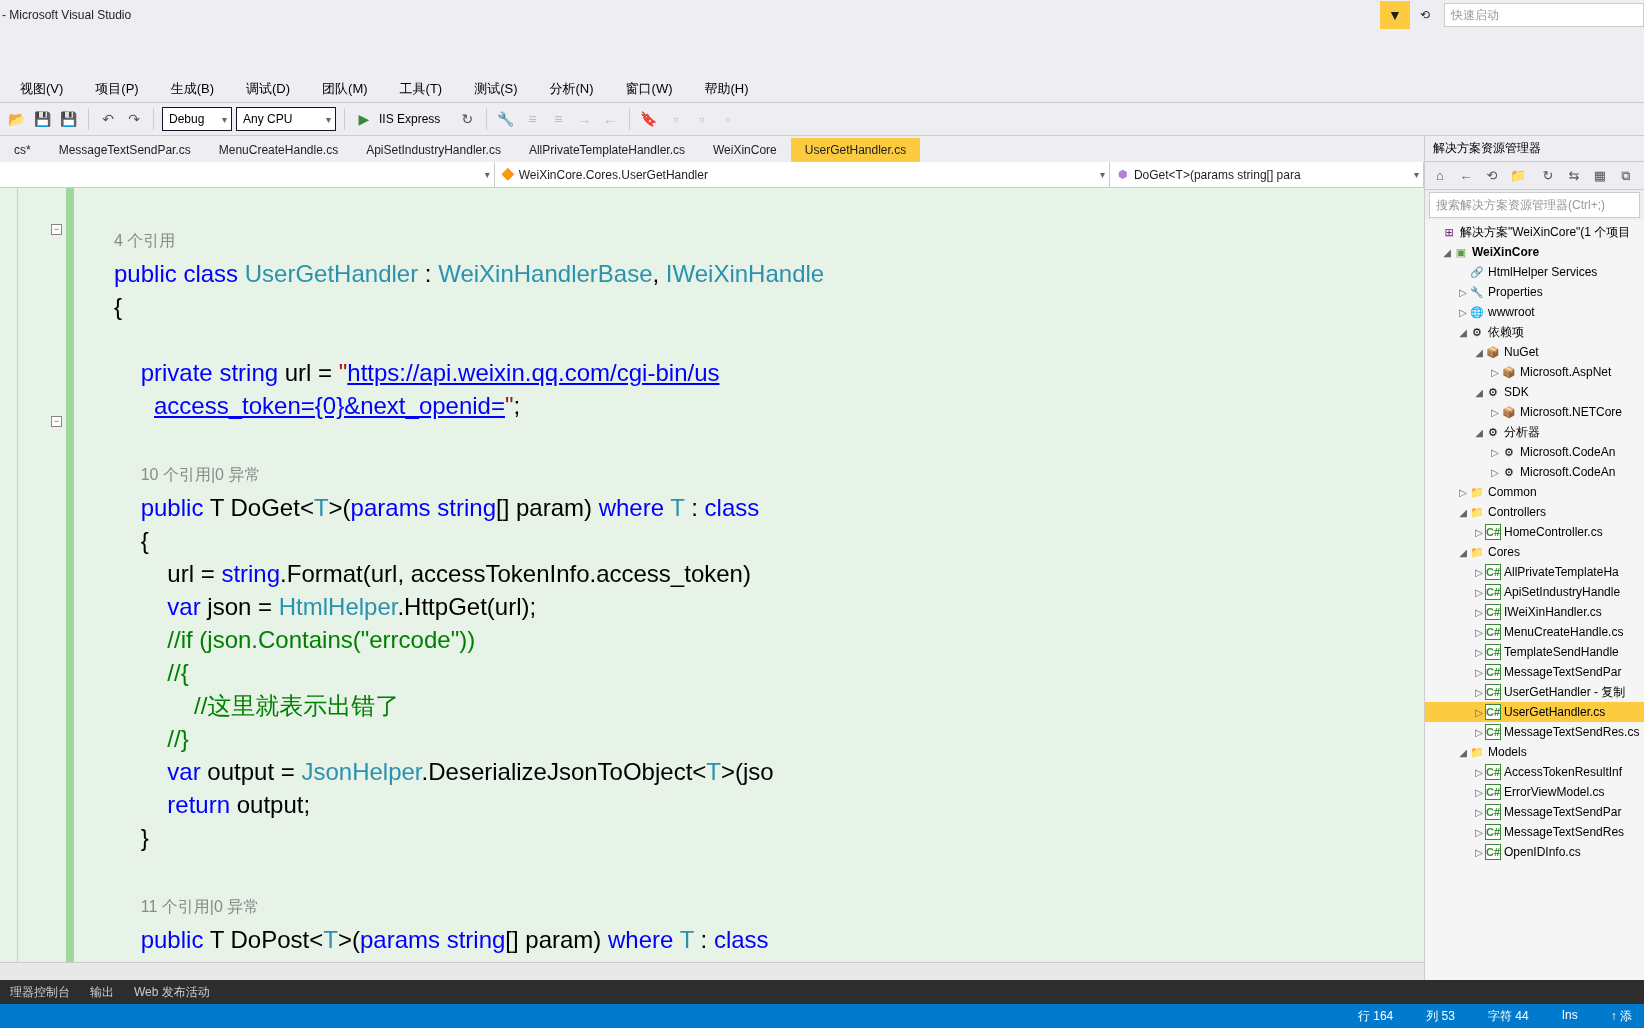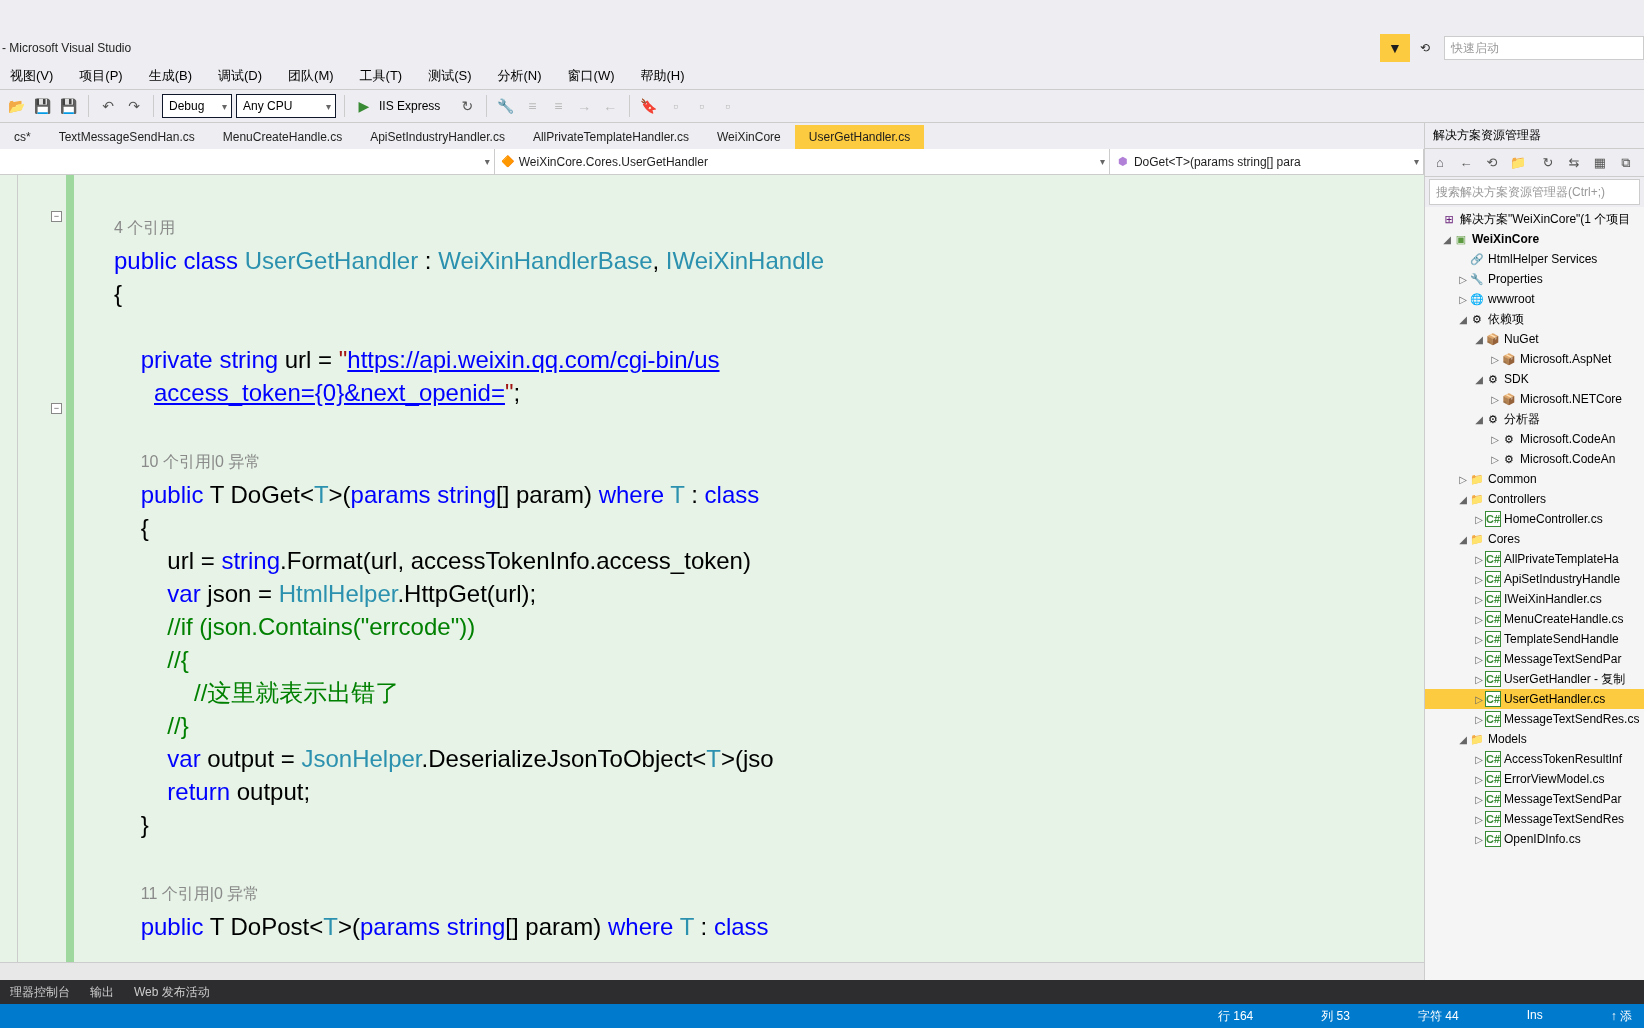--- a/index.html
+++ b/index.html
@@ -1,22 +1,22 @@
 <!DOCTYPE html>
 <html><head>
 <meta charset="utf-8">
 <style>
 * { margin: 0; padding: 0; box-sizing: border-box; font-family: "Segoe UI", "Microsoft YaHei", sans-serif; }
 body { width: 1644px; height: 1028px; overflow: hidden; background: #eeeef2; display: flex; flex-direction: column; }
-.titlebar { height: 30px; background: #eeeef2; display: flex; align-items: center; padding-left: 2px; color: #1e1e1e; font-size: 12px; margin-top: 33px; }
+.titlebar { height: 30px; background: #eeeef2; display: flex; align-items: center; padding-left: 2px; color: #1e1e1e; font-size: 12px; }
 .titlebar-right { margin-left: auto; display: flex; align-items: center; height: 100%; }
 .notif-btn { width: 30px; height: 28px; background: #fccb3f; display: flex; align-items: center; justify-content: center; font-size: 14px; }
 .sync-btn { width: 30px; height: 28px; display: flex; align-items: center; justify-content: center; }
 .quick-launch { width: 200px; height: 24px; border: 1px solid #ccc; background: #fff; padding: 0 6px; font-size: 12px; color: #999; display: flex; align-items: center; margin-left: 4px; }
-.menubar { height: 26px; display: flex; align-items: center; gap: 6px; font-size: 13px; }
+.menubar { height: 26px; display: flex; align-items: center; padding-left: 10px; gap: 12px; font-size: 13px; margin-top: 46px; }
 .menubar span { padding: 3px 10px; cursor: default; }
 .toolbar { height: 34px; border-top: 1px solid #ccc; border-bottom: 1px solid #ccc; display: flex; align-items: center; padding-left: 6px; gap: 4px; background: #eeeef2; }
 .toolbar .sep { width: 1px; height: 22px; background: #ccc; margin: 0 4px; }
 .tb-btn { width: 22px; height: 22px; display: flex; align-items: center; justify-content: center; font-size: 14px; color: #555; }
 .tb-btn.green { color: #388a34; }
 .tb-combo { height: 24px; border: 1px solid #0f172a; background: #fff; padding: 0 18px 0 6px; font-size: 12px; display: flex; align-items: center; position: relative; min-width: 70px; }
 .tb-combo::after { content: "▾"; position: absolute; right: 4px; font-size: 10px; color: #666; }
 .content-row { flex: 1; display: flex; overflow: hidden; }
 .editor-area { flex: 1; display: flex; flex-direction: column; background: #701a75; overflow: hidden; }
 .tabrow { height: 26px; background: #eeeef2; display: flex; align-items: flex-end; font-size: 12px; }
@@ -48,21 +48,21 @@
 .tree-row { display: flex; align-items: center; height: 20px; padding-left: 4px; white-space: nowrap; cursor: default; }
 .tree-row.sel { background: #fccb3f; }
 .tree-row .tgl { width: 12px; font-size: 10px; color: #666; text-align: center; }
 .tree-row .icon { width: 16px; height: 16px; margin-right: 3px; display: inline-flex; align-items: center; justify-content: center; font-size: 11px; }
 .tree-row .bold { font-weight: bold; }
 .cs-icon { color: #388a34; font-weight: bold; font-size: 9px; background: #fff; border: 1px solid #388a34; width: 14px; height: 14px; }
 .folder-icon { color: #dcb67a; }
 .bottom-tabs { height: 24px; background: #2d2d30; display: flex; align-items: center; font-size: 12px; color: #ccc; }
 .bottom-tabs span { padding: 4px 10px; }
 .statusbar { height: 24px; background: #007acc; display: flex; align-items: center; color: #fff; font-size: 12px; padding: 0 12px; }
-.statusbar .right { margin-left: auto; display: flex; gap: 68px; }
+.statusbar .right { margin-left: auto; display: flex; gap: 33px; }
 .hscroll { height: 18px; background: #e8e8e8; border-top: 1px solid #ccc; }
 </style>
 </head>
 <body>
 
 <div class="titlebar">
   <span> - Microsoft Visual Studio</span>
   <div class="titlebar-right">
     <div class="notif-btn">
         <span>▼</span>
@@ -125,21 +125,21 @@
   <div class="tb-btn">🔖</div>
   <div class="tb-btn" style="color:#bbb">▫</div>
   <div class="tb-btn" style="color:#bbb">▫</div>
   <div class="tb-btn" style="color:#bbb">▫</div>
 </div>
 
 <div class="content-row">
   <div class="editor-area">
     <div class="tabrow">
       <div class="tab">cs*</div>
-      <div class="tab">TextMessageSendHan.cs</div>
+      <div class="tab">MessageTextSendPar.cs</div>
       <div class="tab">MenuCreateHandle.cs</div>
       <div class="tab">ApiSetIndustryHandler.cs</div>
       <div class="tab">AllPrivateTemplateHandler.cs</div>
       <div class="tab">WeiXinCore</div>
       <div class="tab active">UserGetHandler.cs</div>
     </div>
     <div class="navbar">
       <div class="navbar-item" style="flex:0.8">
           <span></span>
         </div>

